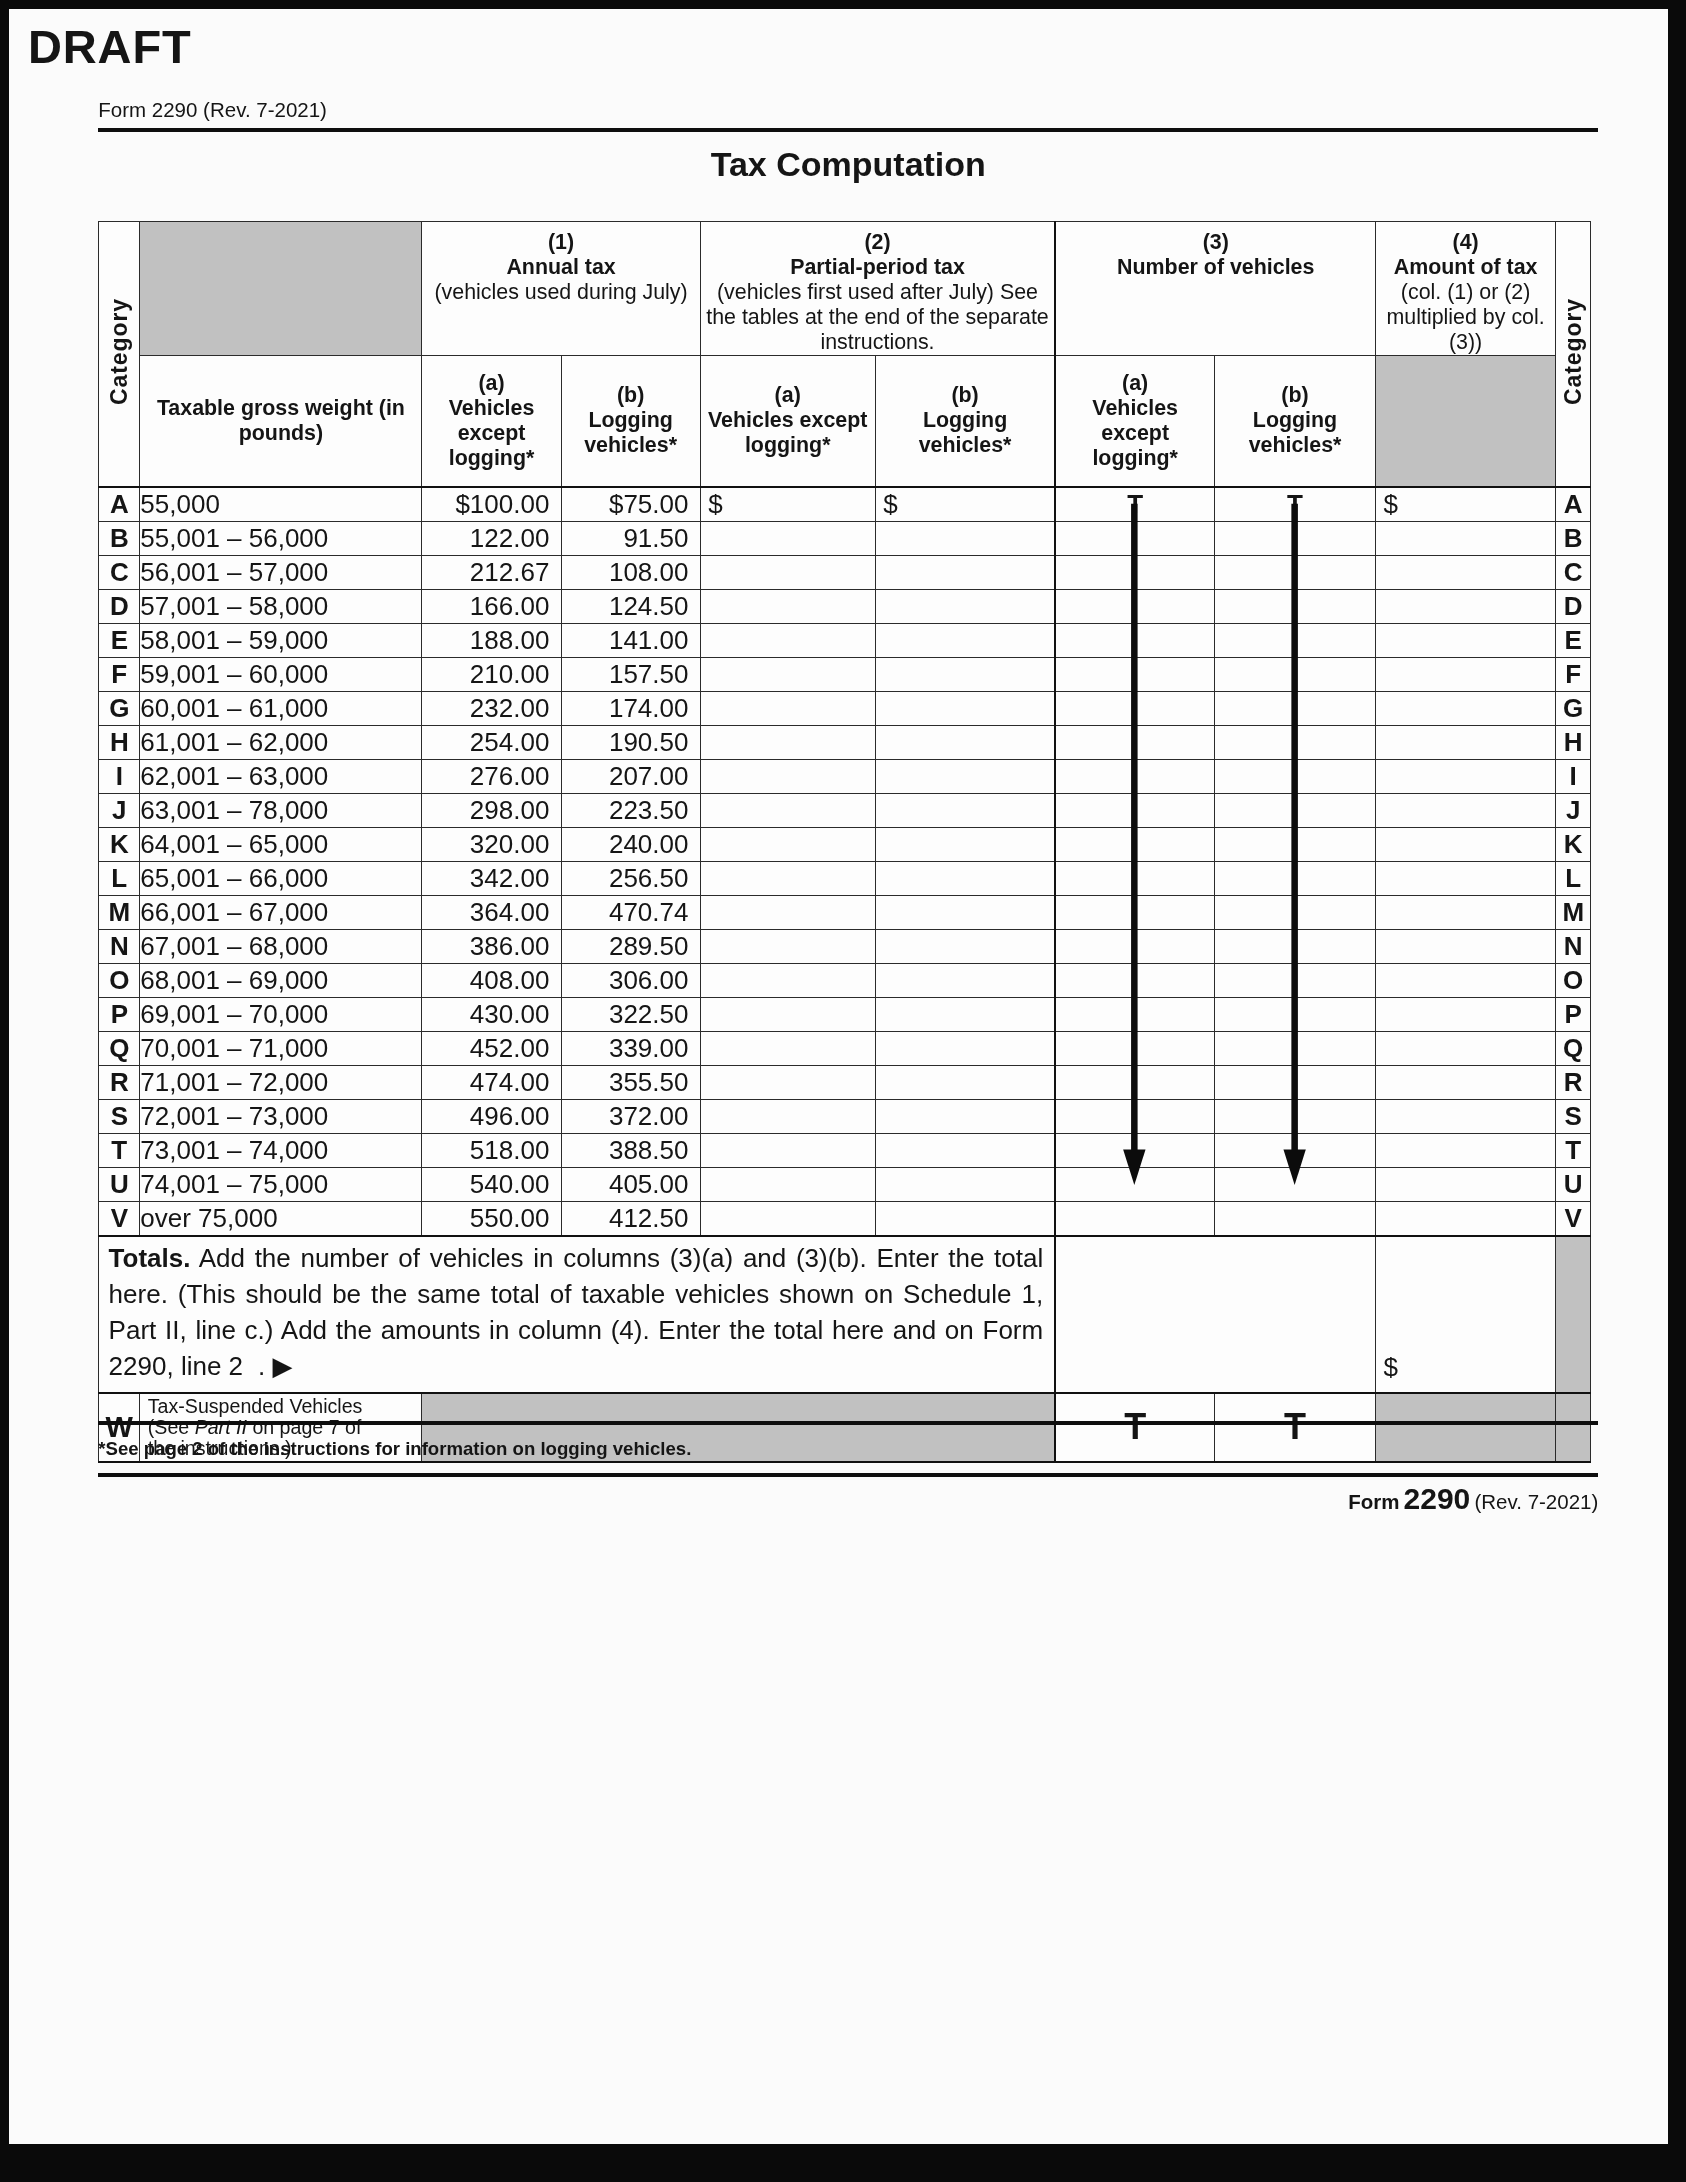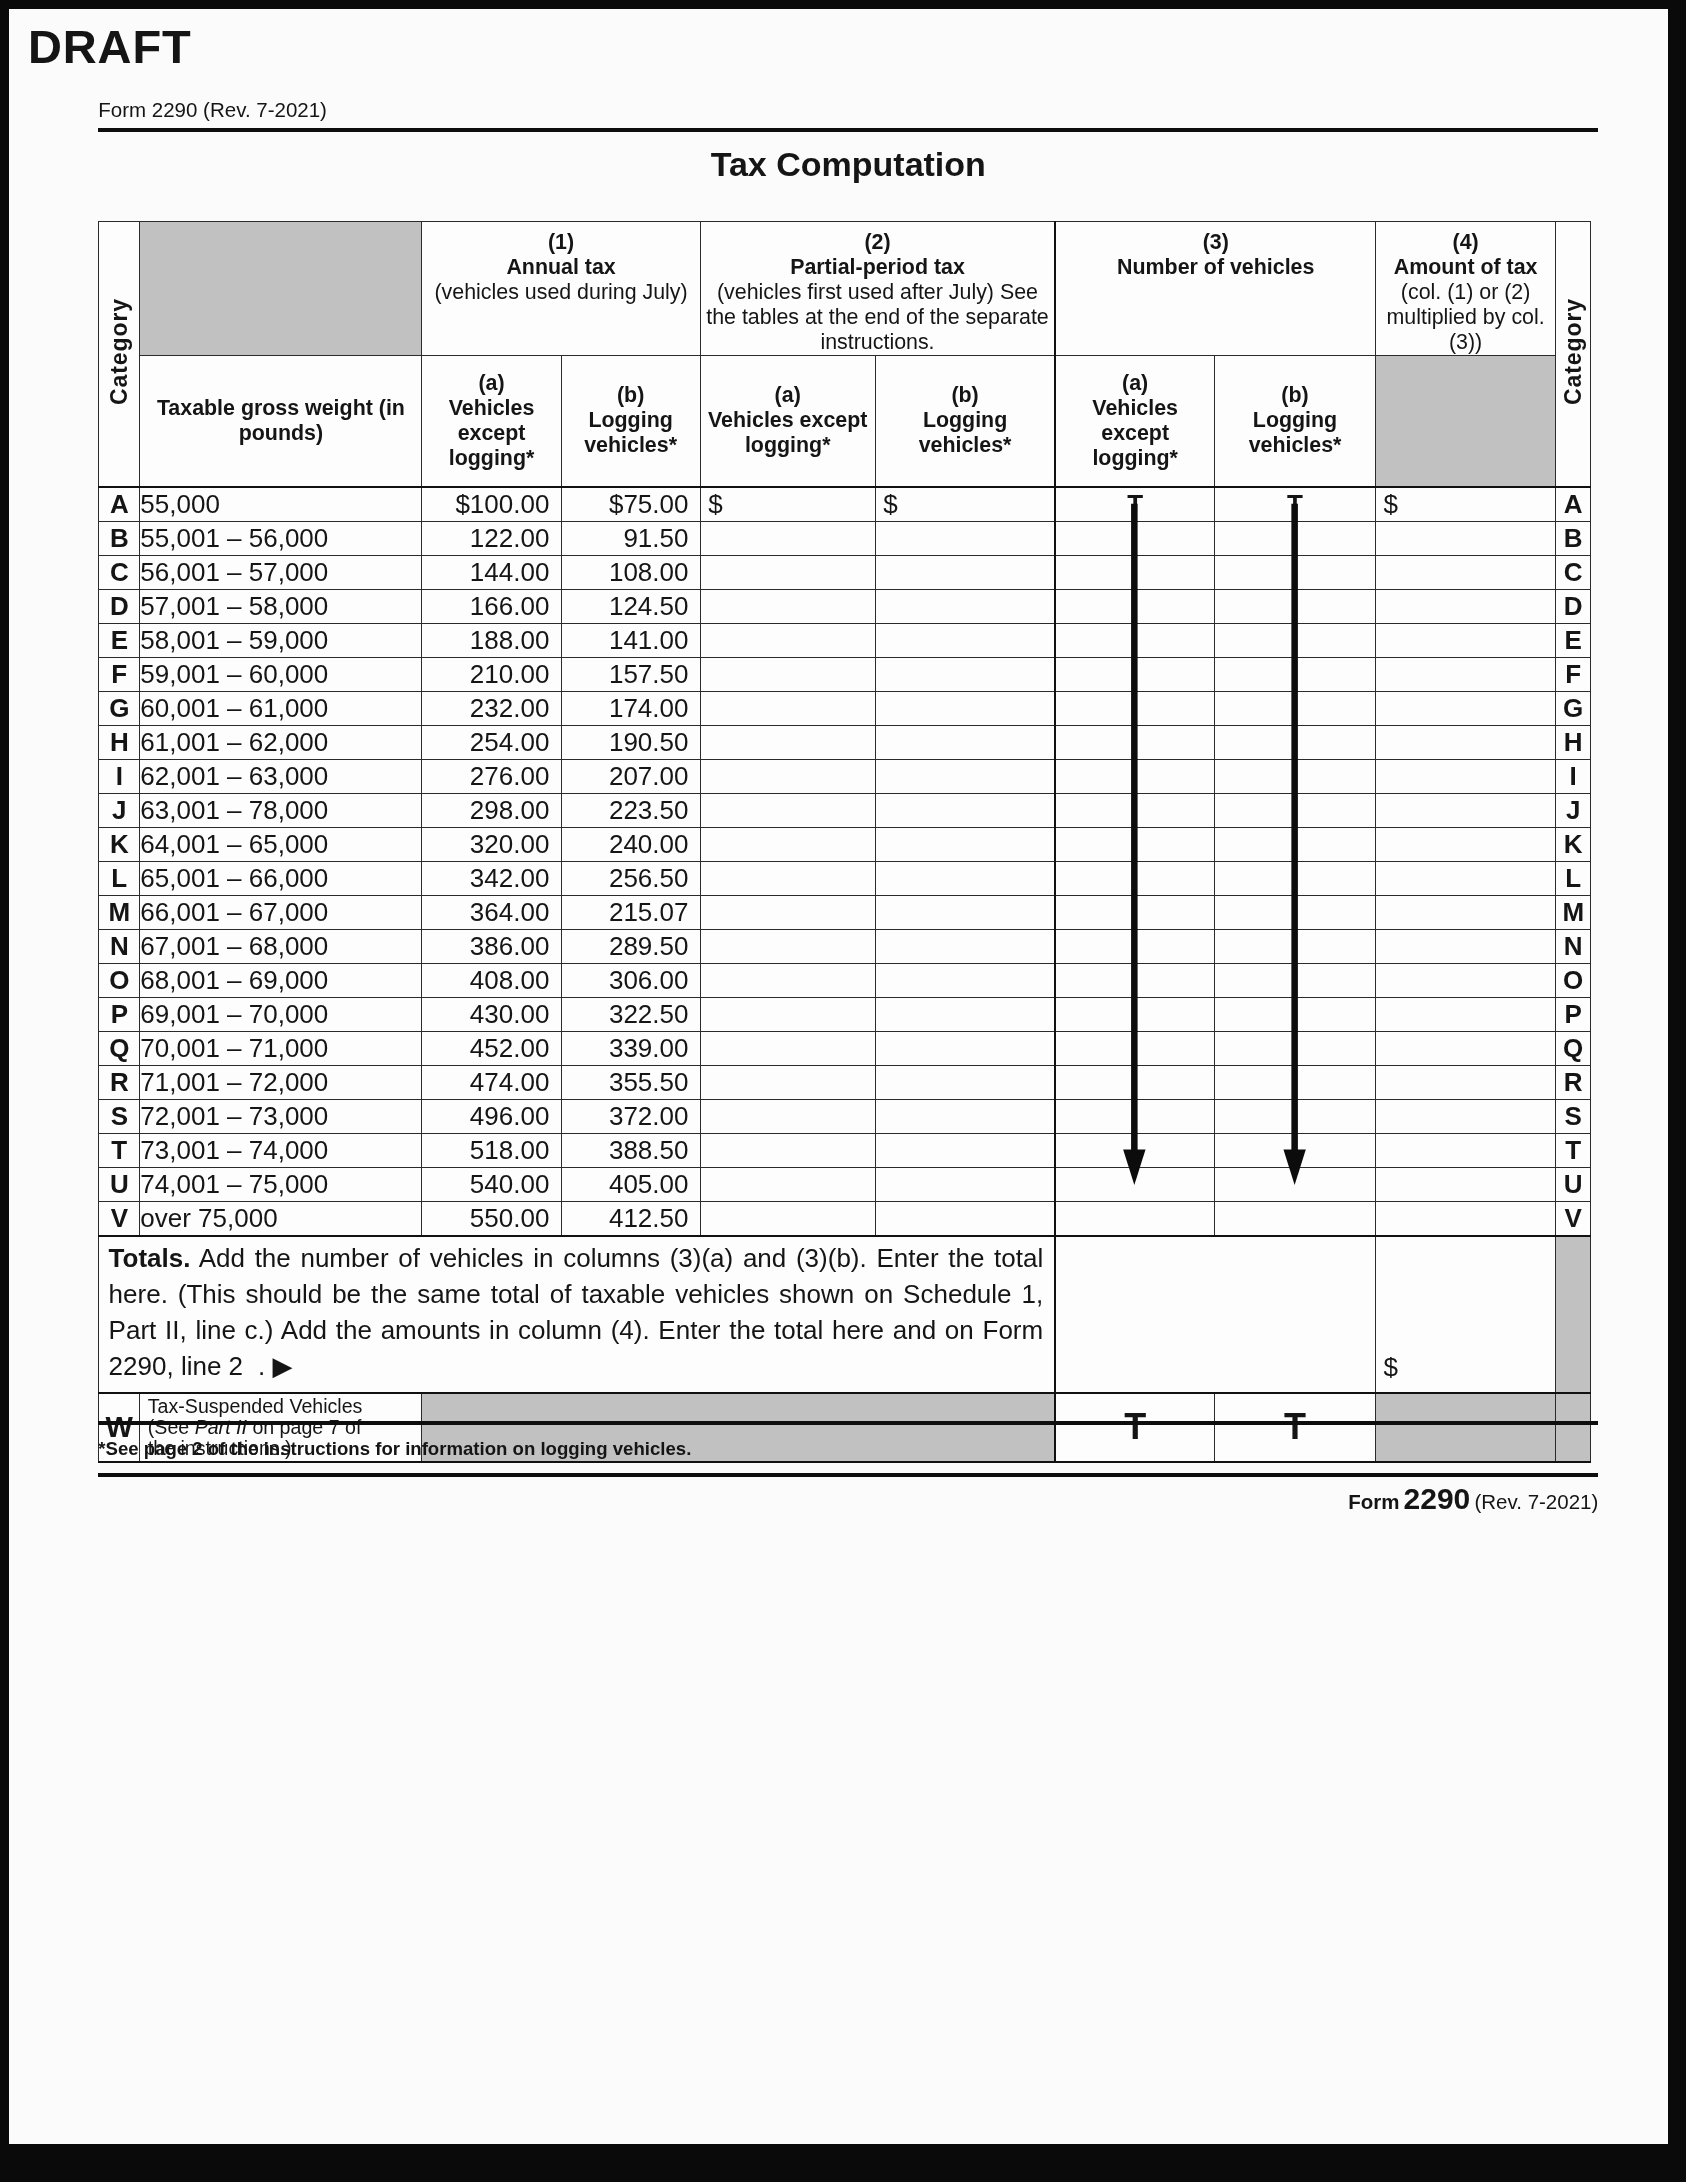--- a/index.html
+++ b/index.html
@@ -179,21 +179,21 @@
             <td class="entry dollar"></td>
             <td class="entry dollar"></td>
             <td class="entry tmark bl2"></td>
             <td class="entry tmark"></td>
             <td class="entry dollar"></td>
             <td class="cat">B</td>
           </tr>
           <tr class="datarow">
             <td class="cat">C</td>
             <td class="weight">56,001 – 57,000</td>
-            <td class="num">144.00</td>
+            <td class="num">212.67</td>
             <td class="num">108.00</td>
             <td class="entry dollar"></td>
             <td class="entry dollar"></td>
             <td class="entry tmark bl2"></td>
             <td class="entry tmark"></td>
             <td class="entry dollar"></td>
             <td class="cat">C</td>
           </tr>
           <tr class="datarow">
             <td class="cat">D</td>
@@ -300,21 +300,21 @@
             <td class="entry dollar"></td>
             <td class="entry tmark bl2"></td>
             <td class="entry tmark"></td>
             <td class="entry dollar"></td>
             <td class="cat">L</td>
           </tr>
           <tr class="datarow">
             <td class="cat">M</td>
             <td class="weight">66,001 – 67,000</td>
             <td class="num">364.00</td>
-            <td class="num">215.07</td>
+            <td class="num">470.74</td>
             <td class="entry dollar"></td>
             <td class="entry dollar"></td>
             <td class="entry tmark bl2"></td>
             <td class="entry tmark"></td>
             <td class="entry dollar"></td>
             <td class="cat">M</td>
           </tr>
           <tr class="datarow">
             <td class="cat">N</td>
             <td class="weight">67,001 – 68,000</td>

